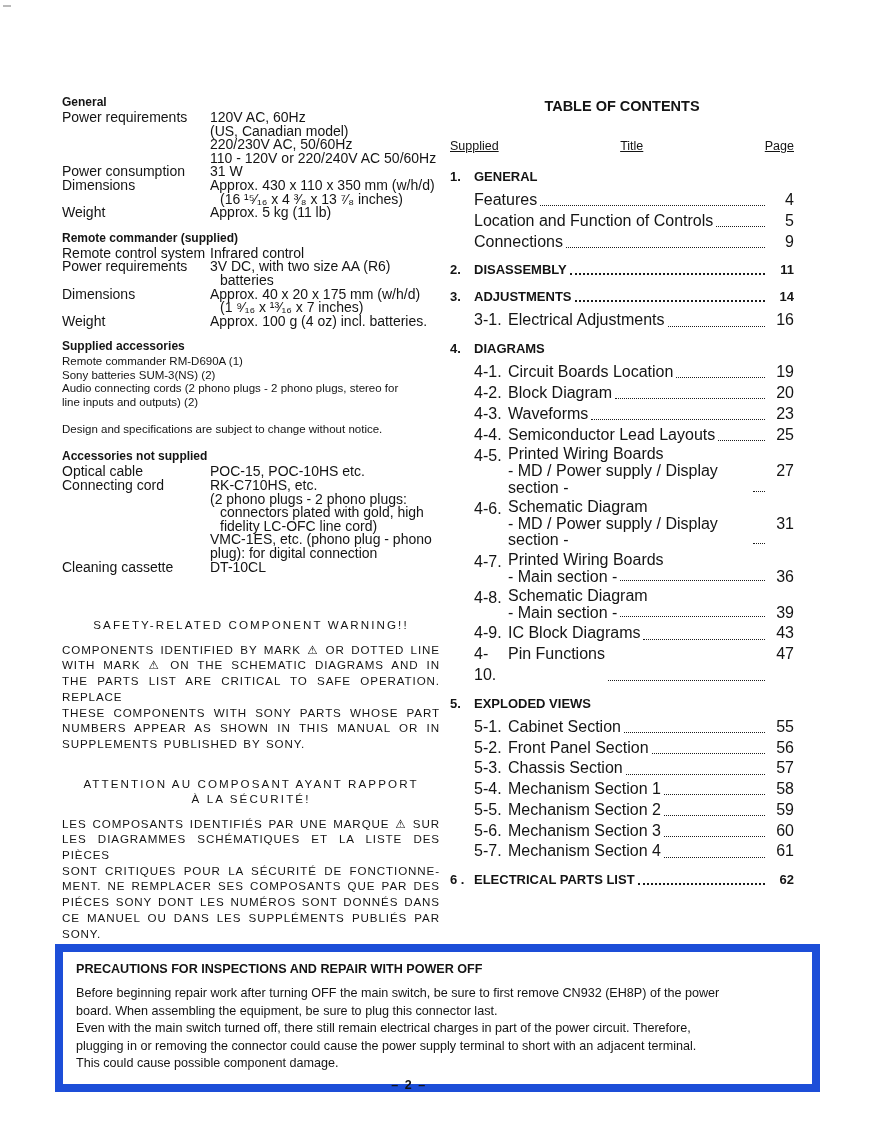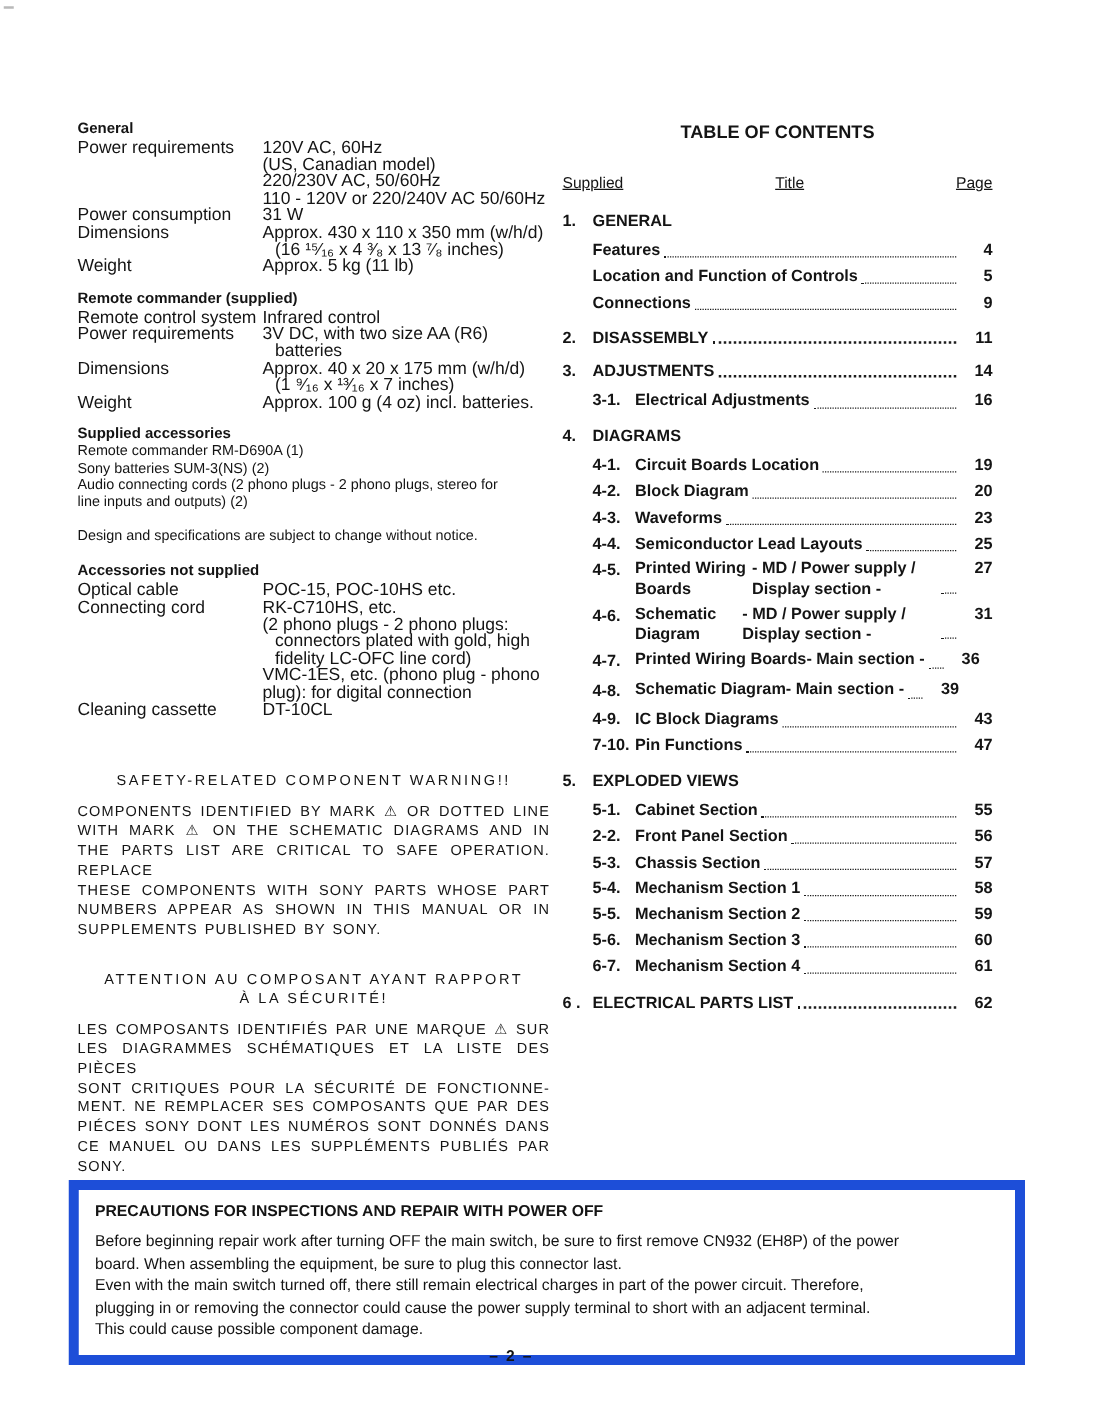--- a/index.html
+++ b/index.html
@@ -33,28 +33,28 @@
   
   .toc { position:absolute; left:450px; top:98px; width:344px; }
   .toc-title { text-align:center; font-weight:bold; font-size:14.5px; margin:0 0 25px 0; }
   .toc-head { display:flex; justify-content:space-between; font-size:12.5px; margin-bottom:15px; }
   .toc-head span { text-decoration:underline; }
   .trow { display:flex; align-items:stretch; }
   .tnum { flex:none; }
   .ttl { flex:none; }
   .main { font-weight:bold; font-size:13px; margin:9px 0 4px; line-height:18px; }
   .main > .tnum { width:24px; }
-  .sub { padding-left:24px; font-size:13px; line-height:20.8px;font-weight:bold; }
+  .sub { padding-left:24px; font-size:16px; line-height:20.8px; }
   .sub > .tnum { width:34px; }
   .lead { flex:1; margin:0 3px; position:relative; min-width:12px; }
   .lead::after { content:""; position:absolute; left:0; right:0; bottom:4.5px;
                  border-bottom:1.6px dotted #1c1c1c; }
   .main .lead::after { border-bottom-width:2.2px; bottom:4px; }
   .pg { flex:none; width:26px; text-align:right; }
-  .twrap { flex:1; display:flex; flex-direction:row; }
+  .twrap { flex:1; display:flex; flex-direction:column; }
   .two { padding-top:1px; padding-bottom:2px; }
   .two .l1 { line-height:16.6px; }
   .two .l2row { display:flex; align-items:stretch; line-height:16.6px; }
 
   
   .precautions { position:absolute; left:55px; top:944px; width:765px;
                  border:8px solid #1d4ed8; padding:9px 13px 11px; background:#fff; }
   .prec-title { font-weight:bold; font-size:12.6px; line-height:16px; margin:0 0 8px 0; }
   .prec-body { font-size:12.6px; line-height:17.6px; white-space:pre-line; }
 
@@ -326,38 +326,38 @@
     </div>
   </div>
 
   <div class="trow sub">
       <span class="tnum">4-9.</span>
       <span class="ttl">IC Block Diagrams</span>
       <span class="lead"></span>
       <span class="pg">43</span>
     </div>
   <div class="trow sub">
-      <span class="tnum">7-10.</span>
+      <span class="tnum">4-10.</span>
       <span class="ttl">Pin Functions</span>
       <span class="lead"></span>
       <span class="pg">47</span>
     </div>
 
   <div class="trow main">
       <span class="tnum">5.</span>
       <span class="ttl">EXPLODED VIEWS</span>
     </div>
   <div class="trow sub">
       <span class="tnum">5-1.</span>
       <span class="ttl">Cabinet Section</span>
       <span class="lead"></span>
       <span class="pg">55</span>
     </div>
   <div class="trow sub">
-      <span class="tnum">2-2.</span>
+      <span class="tnum">5-2.</span>
       <span class="ttl">Front Panel Section</span>
       <span class="lead"></span>
       <span class="pg">56</span>
     </div>
   <div class="trow sub">
       <span class="tnum">5-3.</span>
       <span class="ttl">Chassis Section</span>
       <span class="lead"></span>
       <span class="pg">57</span>
     </div>
@@ -373,21 +373,21 @@
       <span class="lead"></span>
       <span class="pg">59</span>
     </div>
   <div class="trow sub">
       <span class="tnum">5-6.</span>
       <span class="ttl">Mechanism Section 3</span>
       <span class="lead"></span>
       <span class="pg">60</span>
     </div>
   <div class="trow sub">
-      <span class="tnum">6-7.</span>
+      <span class="tnum">5-7.</span>
       <span class="ttl">Mechanism Section 4</span>
       <span class="lead"></span>
       <span class="pg">61</span>
     </div>
 
   <div class="trow main">
       <span class="tnum">6 .</span>
       <span class="ttl">ELECTRICAL PARTS LIST</span>
       <span class="lead"></span>
       <span class="pg">62</span>

